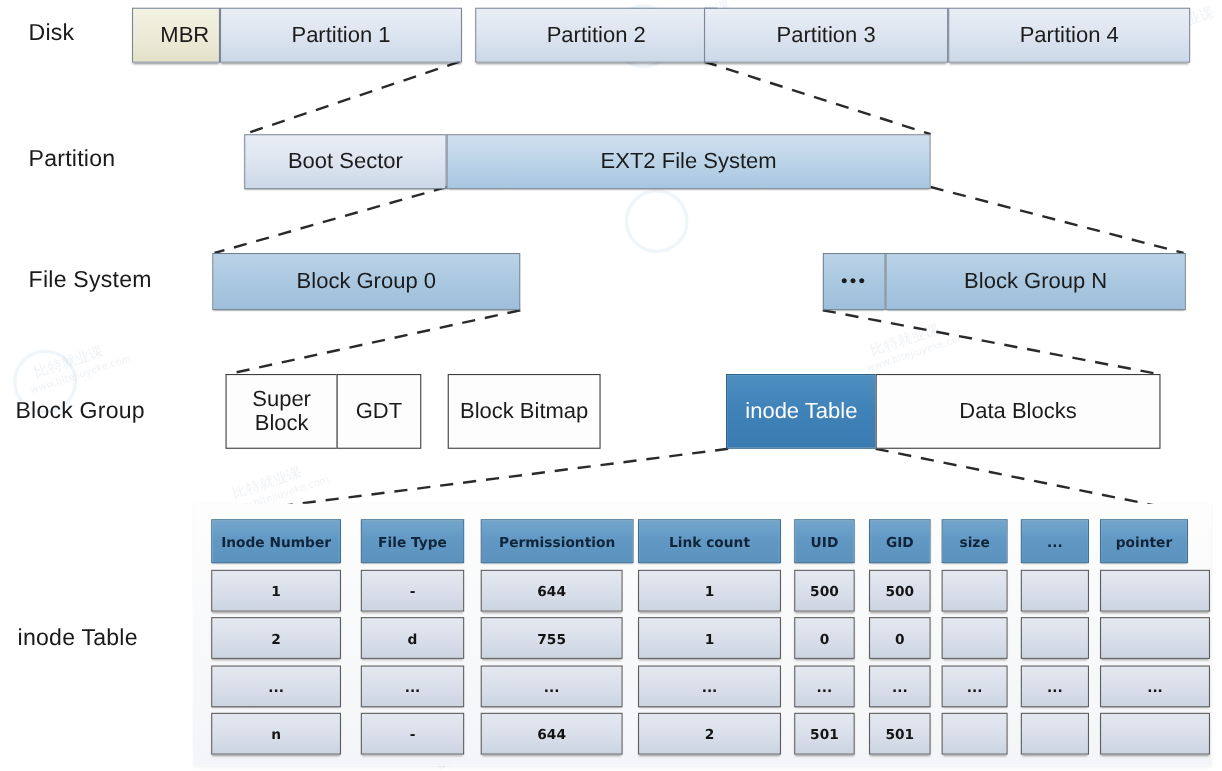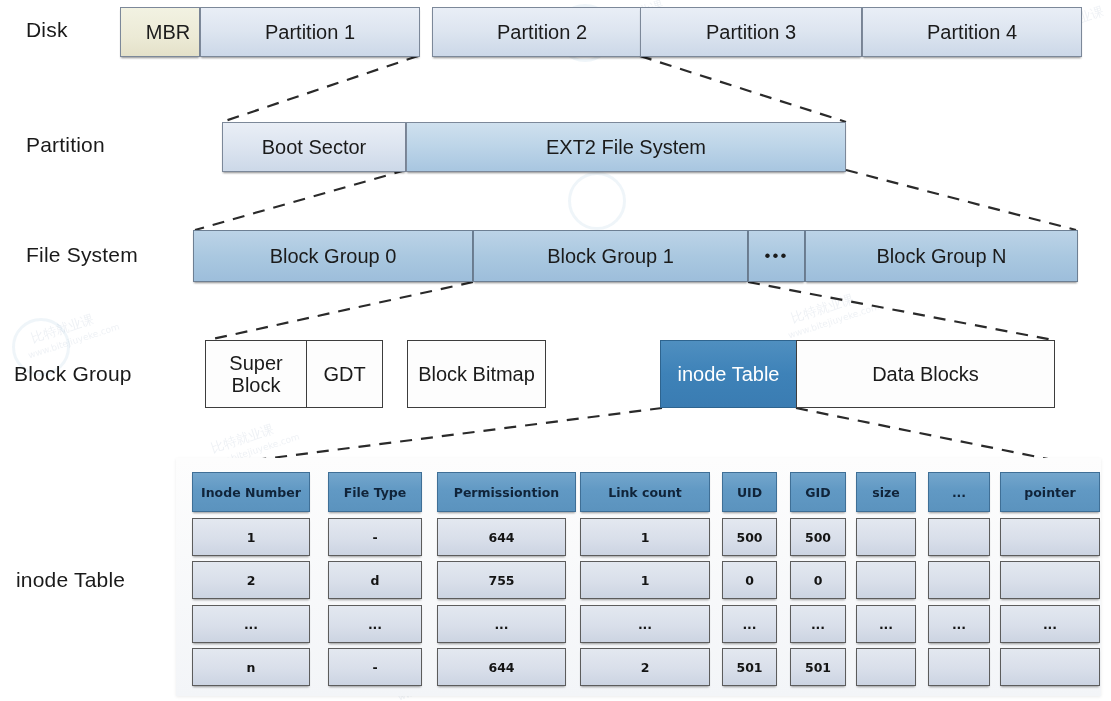--- a/index.html
+++ b/index.html
@@ -120,21 +120,20 @@
   <div class="cell blue-lite shadow-b" style="left:862px;top:7px;width:220px;height:50px;">Partition 4</div>
 
   <div class="rowlabel" style="left:26px;top:133px;">Partition</div>
 
   <div class="cell blue-lite shadow-b" style="left:222px;top:122px;width:184px;height:50px;">Boot Sector</div>
   <div class="cell blue-mid shadow-b" style="left:406px;top:122px;width:440px;height:50px;">EXT2 File System</div>
 
   <div class="rowlabel" style="left:26px;top:243px;">File System</div>
 
   <div class="cell blue-fs shadow-b" style="left:193px;top:230px;width:280px;height:52px;">Block Group 0</div>
-  <div class="cell blue-fs shadow-b" style="left:473px;top:230px;width:275px;height:52px;">Block Group 1</div>
   <div class="cell blue-fs shadow-b" style="left:748px;top:230px;width:57px;height:52px;font-size:17px;letter-spacing:2px;">•••</div>
   <div class="cell blue-fs shadow-b" style="left:805px;top:230px;width:273px;height:52px;">Block Group N</div>
 
   <div class="rowlabel" style="left:14px;top:362px;">Block Group</div>
 
   <div class="cell white-cell" style="left:205px;top:340px;width:102px;height:68px;padding:0 8px;">Super Block</div>
   <div class="cell white-cell" style="left:306px;top:340px;width:77px;height:68px;">GDT</div>
   <div class="cell white-cell" style="left:382px;top:340px;width:139px;height:68px;padding:0 8px;margin-left:25px;">Block Bitmap</div>
   <div class="cell accent-cell" style="left:660px;top:340px;width:137px;height:68px;padding:0 8px;">inode Table</div>
   <div class="cell white-cell" style="left:796px;top:340px;width:259px;height:68px;">Data Blocks</div>
@@ -144,21 +143,21 @@
   <div id="inode-panel"></div>
 
   <div class="tcell thead" style="left:192px;top:472px;width:118px;height:40px;">Inode Number</div>
   <div class="tcell thead" style="left:328px;top:472px;width:94px;height:40px;">File Type</div>
   <div class="tcell thead" style="left:437px;top:472px;width:139px;height:40px;">Permissiontion</div>
   <div class="tcell thead" style="left:580px;top:472px;width:130px;height:40px;">Link count</div>
   <div class="tcell thead" style="left:722px;top:472px;width:55px;height:40px;">UID</div>
   <div class="tcell thead" style="left:790px;top:472px;width:56px;height:40px;">GID</div>
   <div class="tcell thead" style="left:856px;top:472px;width:60px;height:40px;">size</div>
   <div class="tcell thead" style="left:928px;top:472px;width:62px;height:40px;">...</div>
-  <div class="tcell thead" style="left:1000px;top:472px;width:100px;height:40px;">pointer</div>
+  <div class="tcell thead" style="left:1000px;top:472px;width:80px;height:40px;">pointer</div>
 
   <div class="tcell tbody" style="left:192px;top:518px;width:118px;height:38px;">1</div>
   <div class="tcell tbody" style="left:328px;top:518px;width:94px;height:38px;">-</div>
   <div class="tcell tbody" style="left:437px;top:518px;width:129px;height:38px;">644</div>
   <div class="tcell tbody" style="left:580px;top:518px;width:130px;height:38px;">1</div>
   <div class="tcell tbody" style="left:722px;top:518px;width:55px;height:38px;">500</div>
   <div class="tcell tbody" style="left:790px;top:518px;width:56px;height:38px;">500</div>
   <div class="tcell tbody" style="left:856px;top:518px;width:60px;height:38px;"></div>
   <div class="tcell tbody" style="left:928px;top:518px;width:62px;height:38px;"></div>
   <div class="tcell tbody" style="left:1000px;top:518px;width:100px;height:38px;"></div>

